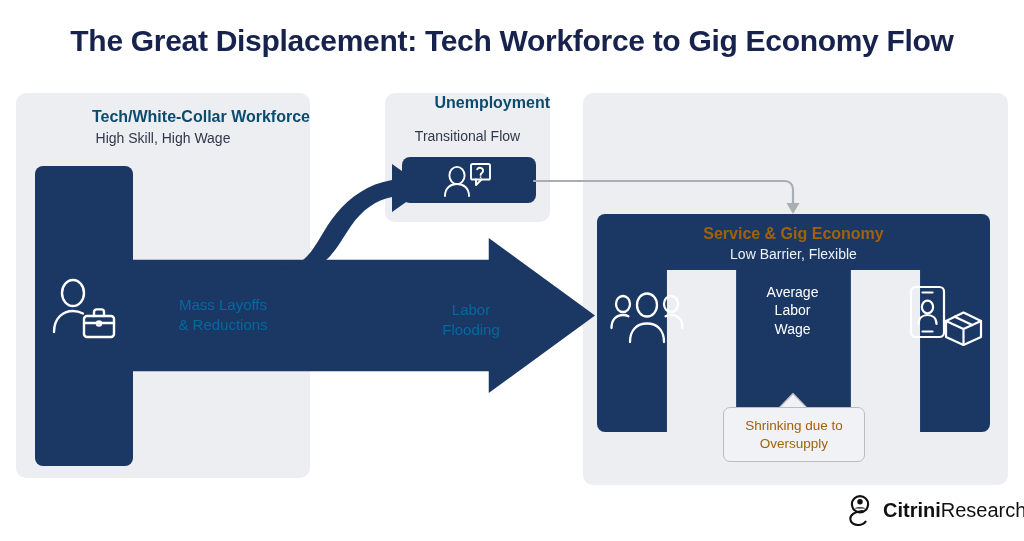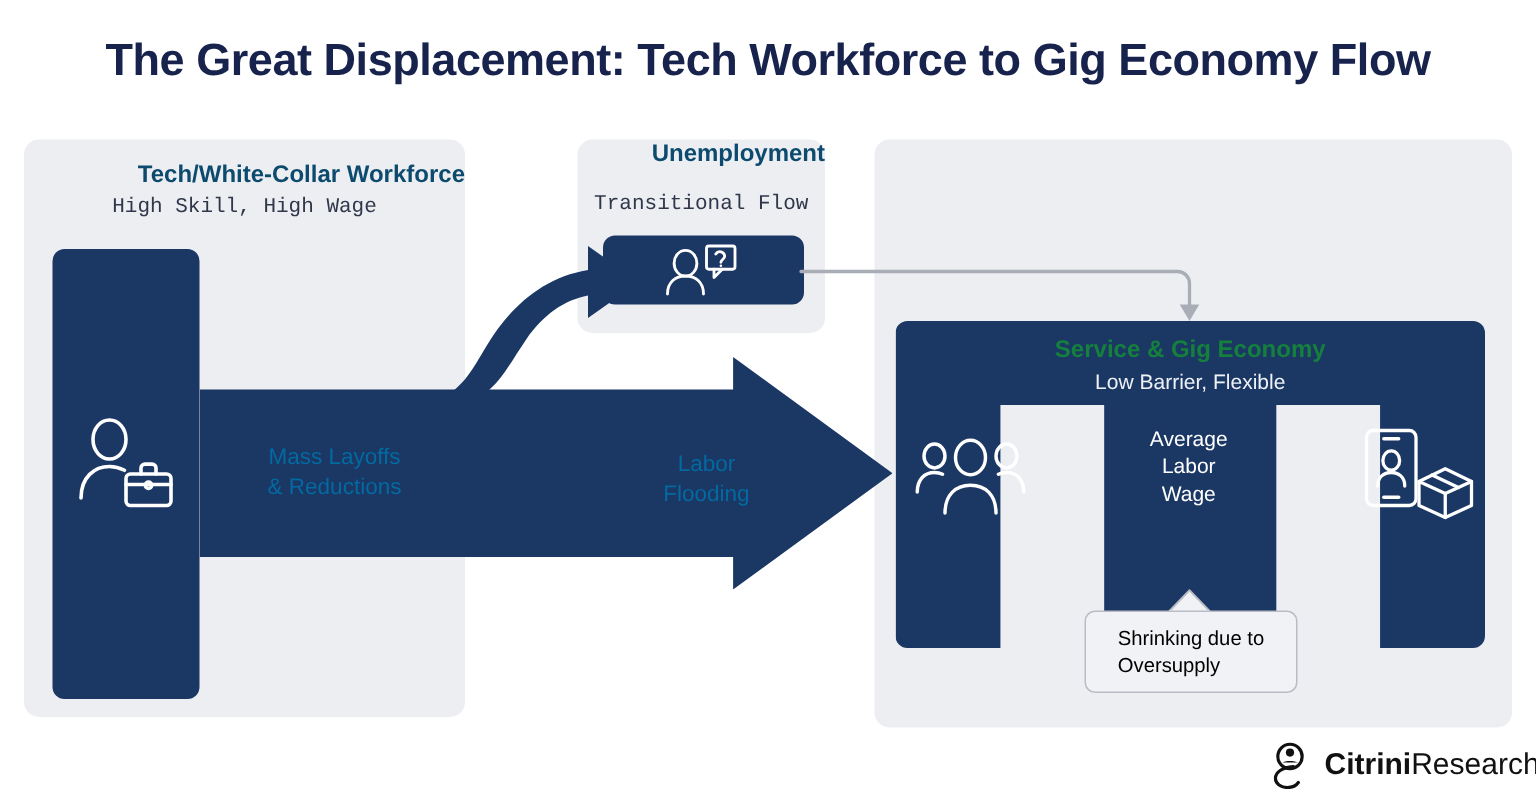--- a/index.html
+++ b/index.html
@@ -36,21 +36,20 @@
     position:absolute;left:0;width:100%;
     text-align:right;
     font-size:16px;font-weight:bold;color:#0c4a6e;
     white-space:nowrap;
   }
   .panel-sub{
     position:absolute;left:0;width:100%;
     text-align:center;
     font-size:14px;color:#31374a;
     white-space:nowrap;
-    font-family:Liberation Mono, monospace;
   }
 
   
   .navy{position:absolute;background:#1b3764;border-radius:8px;}
   #block-tech  {left:35px; top:166px; width:98px; height:300px;}
   #block-unemp {left:402px;top:157px; width:134px; height:46px;}
 
   
   #gig-wrap{position:absolute;left:597px;top:214px;width:393px;height:218px;}
   #gig-shape{
@@ -60,21 +59,21 @@
     -webkit-clip-path:polygon(
       0% 0%, 100% 0%, 100% 100%, 82.2% 100%,
       82.2% 25.7%, 64.6% 25.7%, 64.6% 100%,
       35.4% 100%, 35.4% 25.7%, 17.8% 25.7%, 17.8% 100%, 0% 100%);
     clip-path:polygon(
       0% 0%, 100% 0%, 100% 100%, 82.2% 100%,
       82.2% 25.7%, 64.6% 25.7%, 64.6% 100%,
       35.4% 100%, 35.4% 25.7%, 17.8% 25.7%, 17.8% 100%, 0% 100%);
   }
   #gig-title{position:absolute;left:0;top:11px;width:100%;text-align:center;
-             font-size:16px;font-weight:bold;color:#15803d;white-space:nowrap;}
+             font-size:16px;font-weight:bold;color:#a16207;white-space:nowrap;}
   #gig-sub  {position:absolute;left:0;top:32px;width:100%;text-align:center;
              font-size:14px;color:#eef1f6;white-space:nowrap;}
 
   
   #big-arrow{
     position:absolute;left:133px;top:238px;width:462px;height:155px;
     background:#1b3764;
     -webkit-clip-path:polygon(0 14%,77% 14%,77% 0,100% 50%,77% 100%,77% 86%,0 86%);
     clip-path:polygon(0 14%,77% 14%,77% 0,100% 50%,77% 100%,77% 86%,0 86%);
   }
@@ -101,21 +100,21 @@
   #wage-label{
     position:absolute;left:740px;top:283px;width:105px;
     text-align:center;color:#ffffff;font-size:14px;line-height:1.32;
   }
 
   
   #callout{
     position:absolute;left:723px;top:407px;width:140px;height:53px;
     background:#f1f2f5;border:1px solid #b9bcc4;border-radius:7px;
     display:flex;align-items:center;justify-content:center;
-    font-size:13.5px;line-height:1.3;color:#000000;text-align:left;
+    font-size:13.5px;line-height:1.3;color:#a16207;text-align:center;
   }
   #callout-tail{position:absolute;left:778px;top:392px;width:30px;height:17px;}
 
   
   .icon{position:absolute;}
   #icon-worker  {left:48px; top:276px; width:72px;height:72px;}
   #icon-unemp   {left:442px;top:162px; width:54px;height:36px;}
   #icon-group   {left:610px;top:288px; width:74px;height:56px;}
   #icon-gigwork {left:908px;top:285px; width:76px;height:62px;}
 

